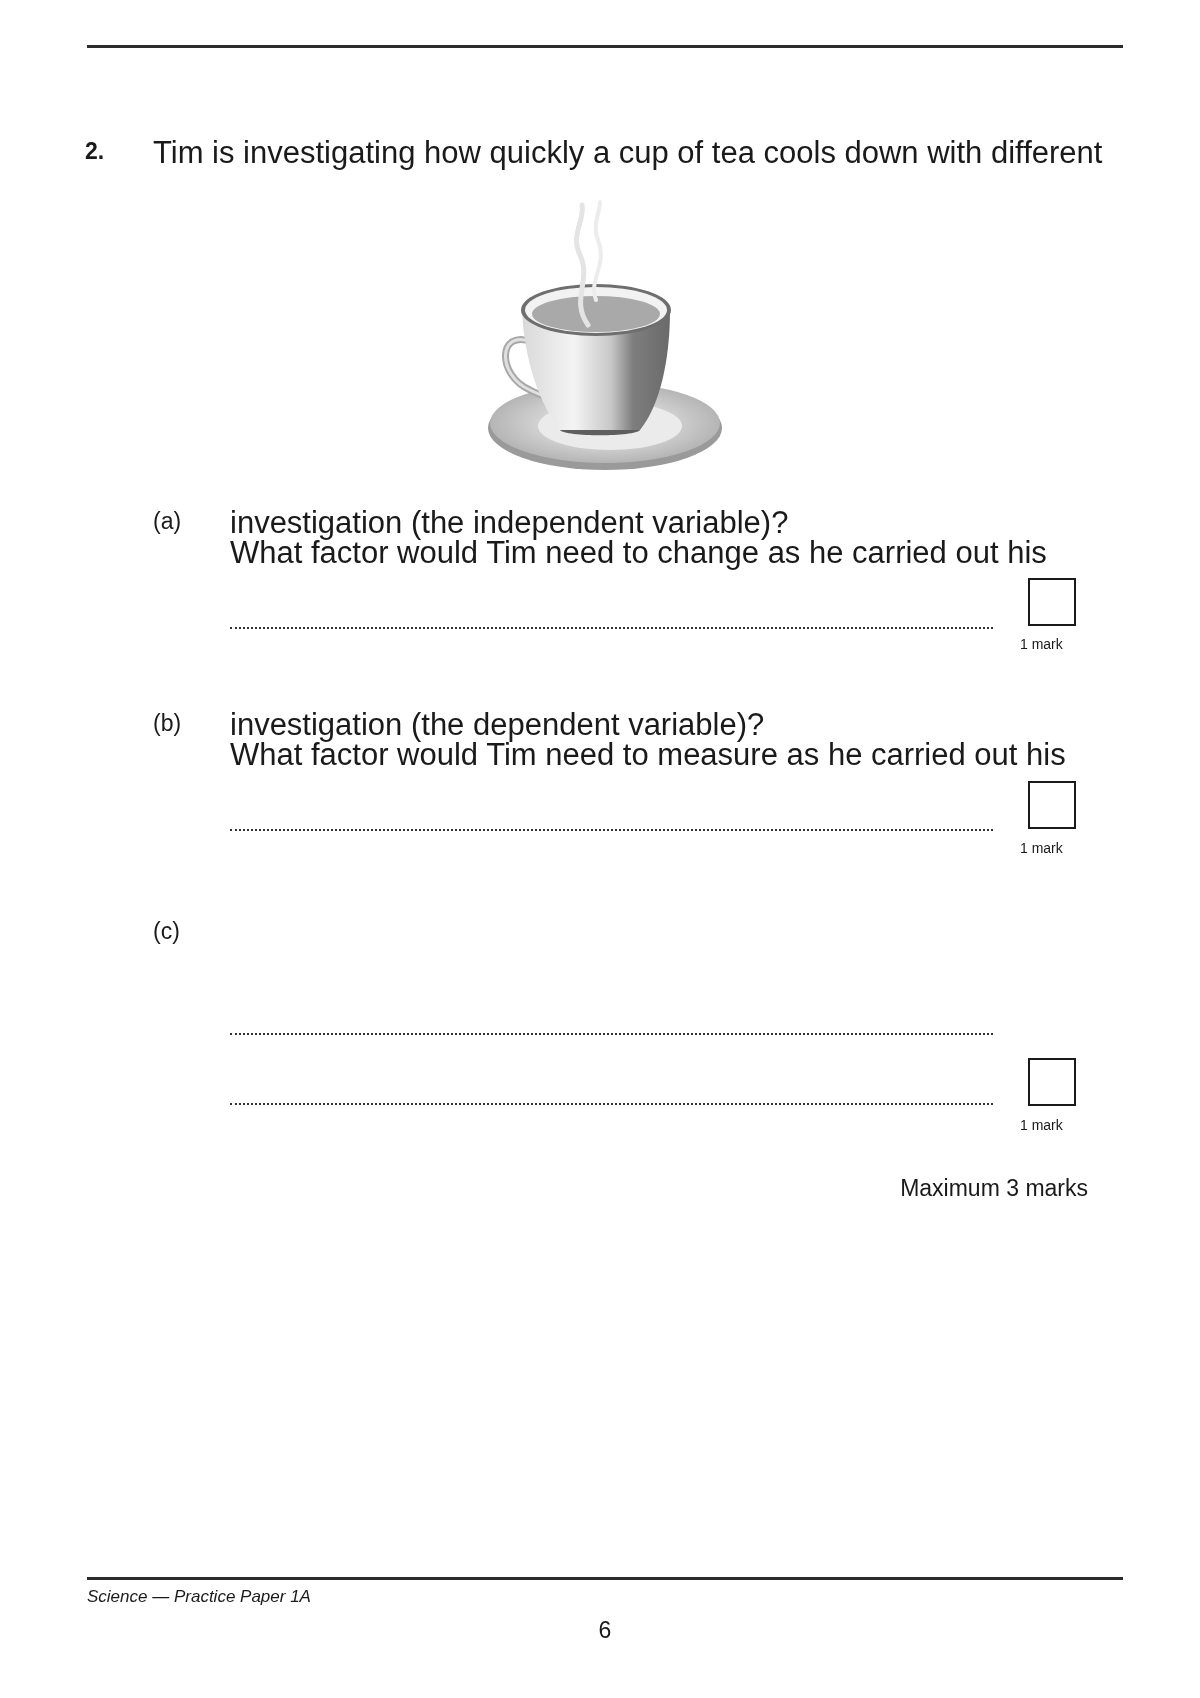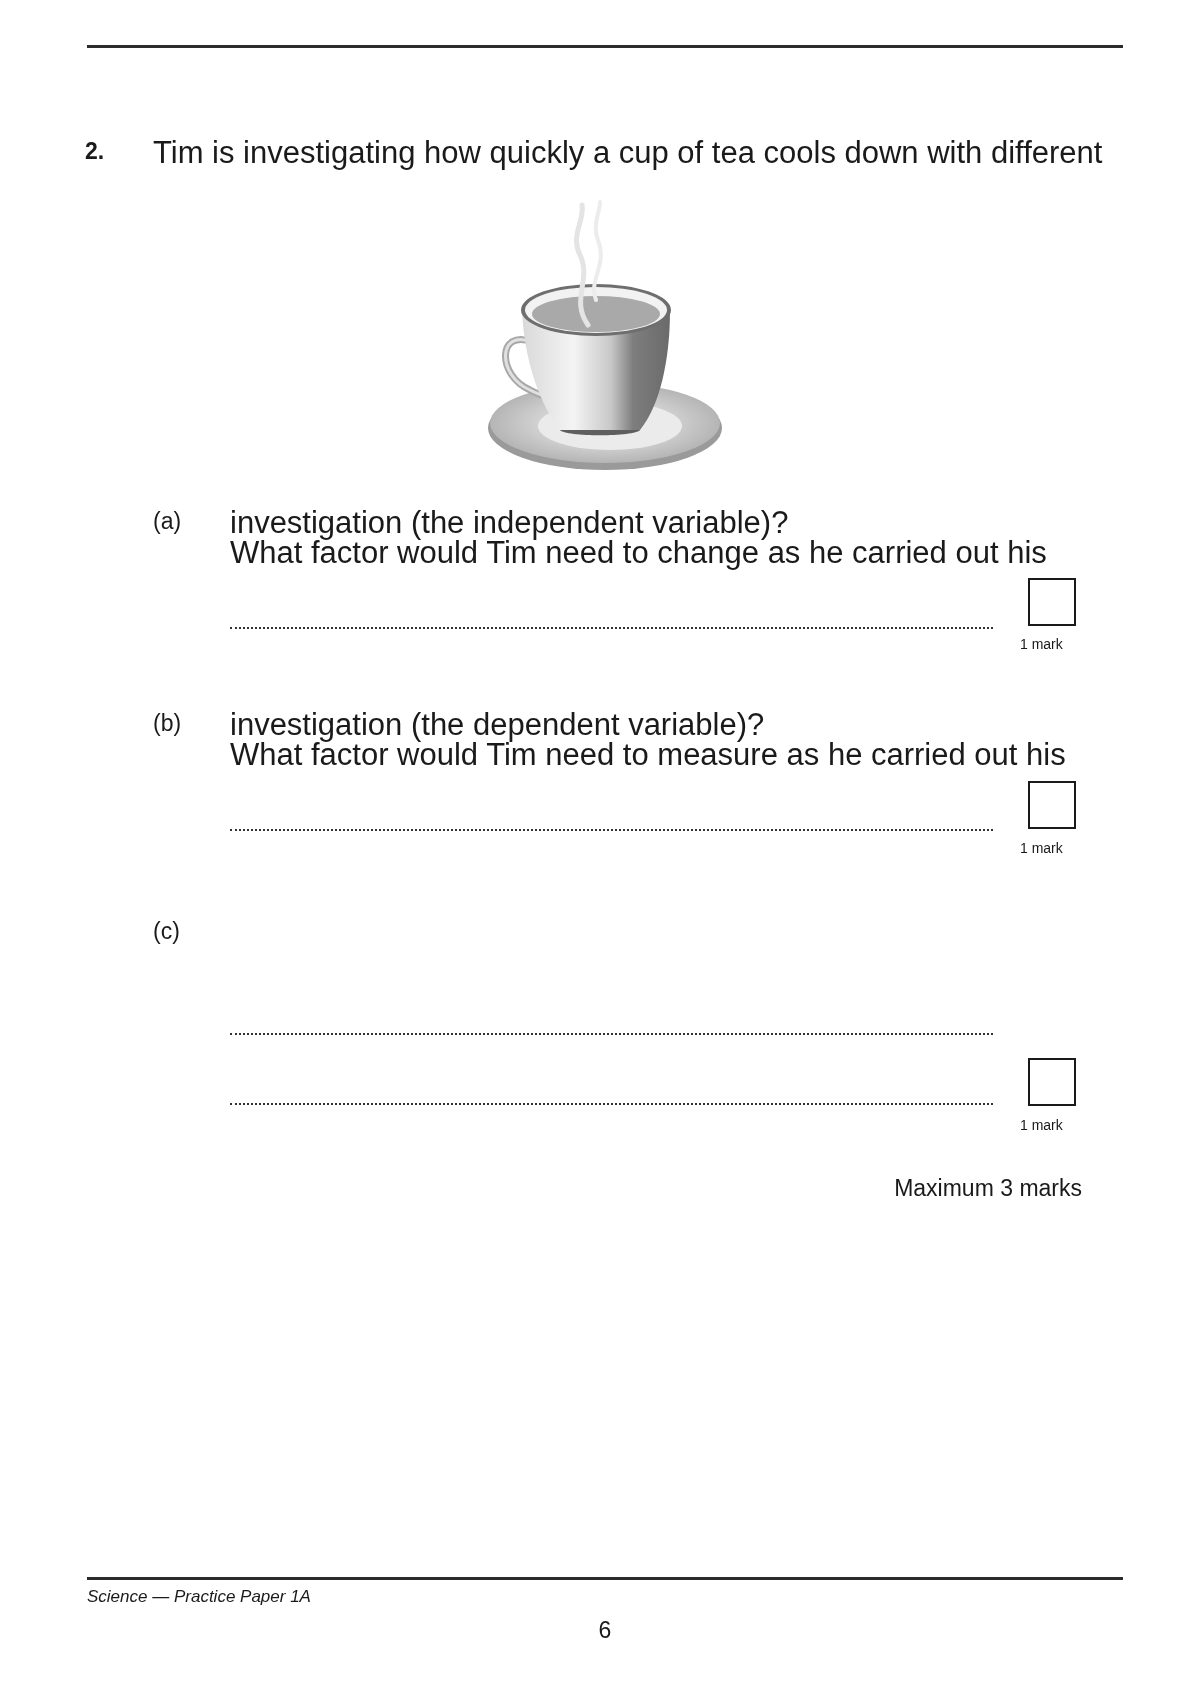--- a/index.html
+++ b/index.html
@@ -14,21 +14,21 @@
   .part-label { font-size: 23px; }
   .dots {
     position: absolute; left: 230px; width: 763px; height: 0;
     border-bottom: 2px dotted #333;
   }
   .markbox {
     position: absolute; width: 48px; height: 48px;
     border: 2px solid #1a1a1a; box-sizing: border-box; left: 1028px;
   }
   .marklabel { position: absolute; left: 1020px; width: 64px; font-size: 14px; }
-  .maxmarks { position: absolute; right: 118px; font-size: 23px; }
+  .maxmarks { position: absolute; right: 112px; font-size: 23px; }
   .footer-text { font-style: italic; font-size: 17px; }
   .page-num { font-size: 23px; }
 </style>
 </head>
 <body>
 
 <div class="rule" style="top:45px;"></div>
 
 <div class="abs qnum" style="left:85px; top:138px;">2.</div>
 <div class="abs qtext" style="left:153px; top:138px;">

